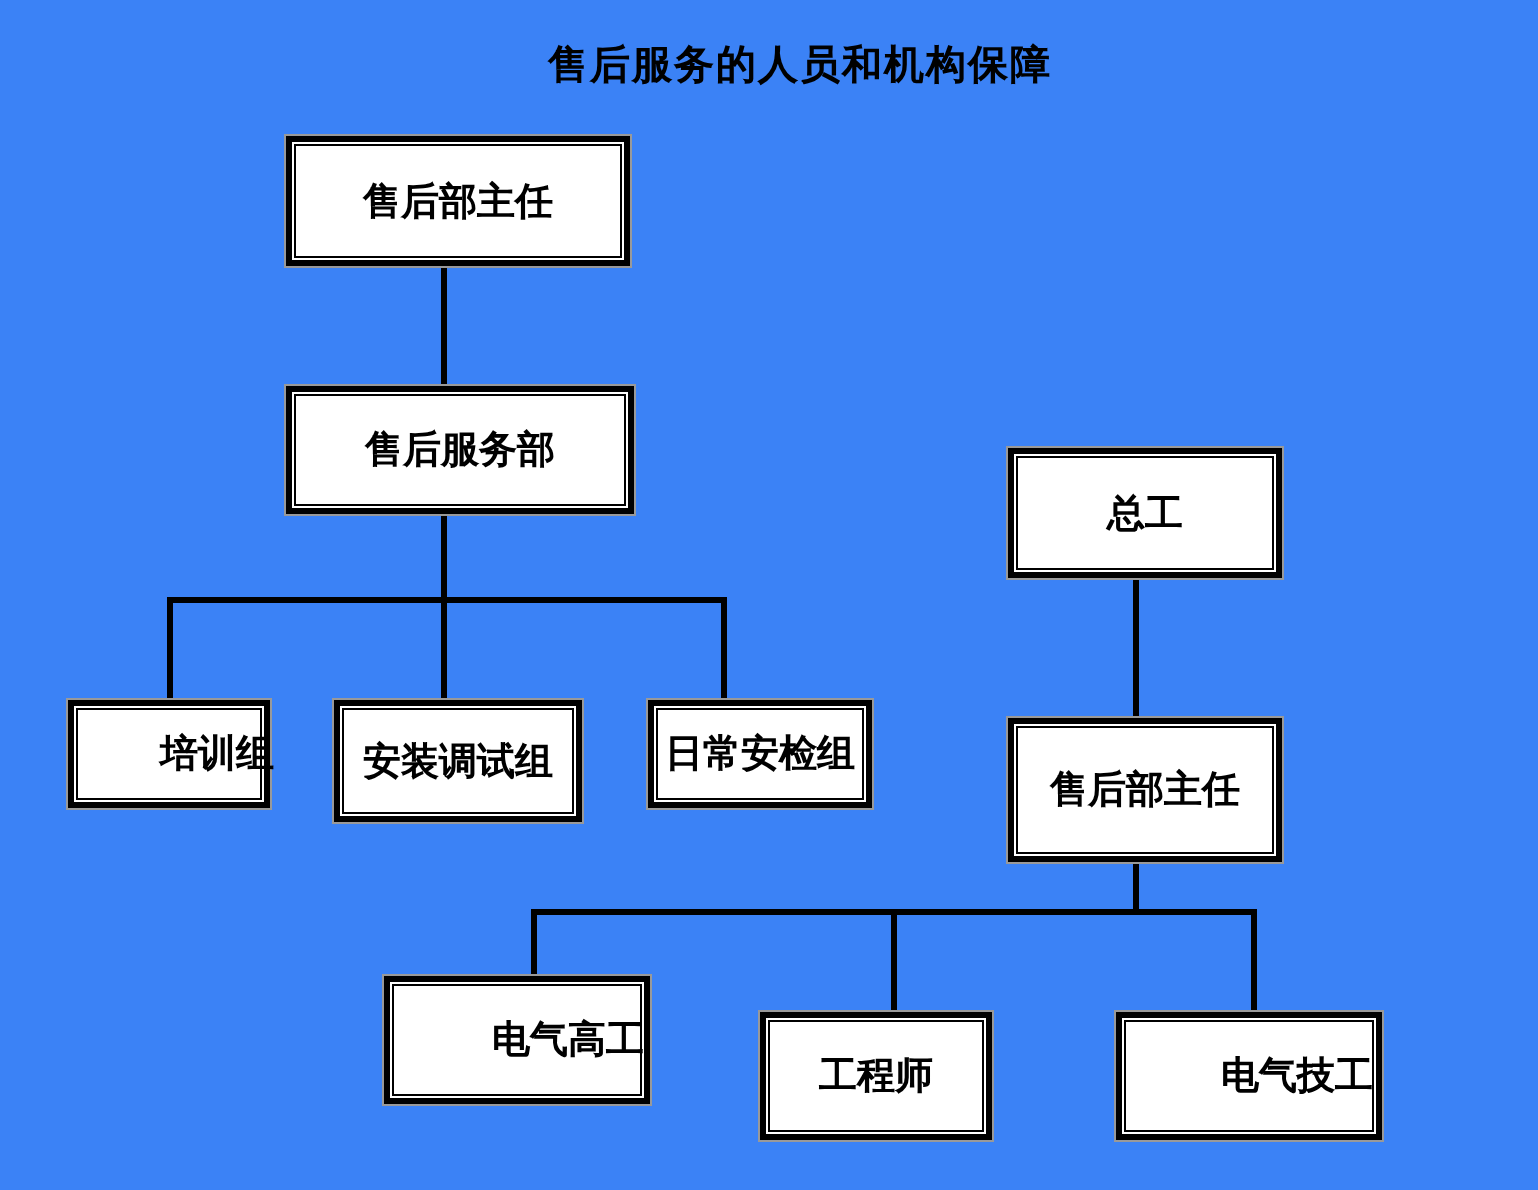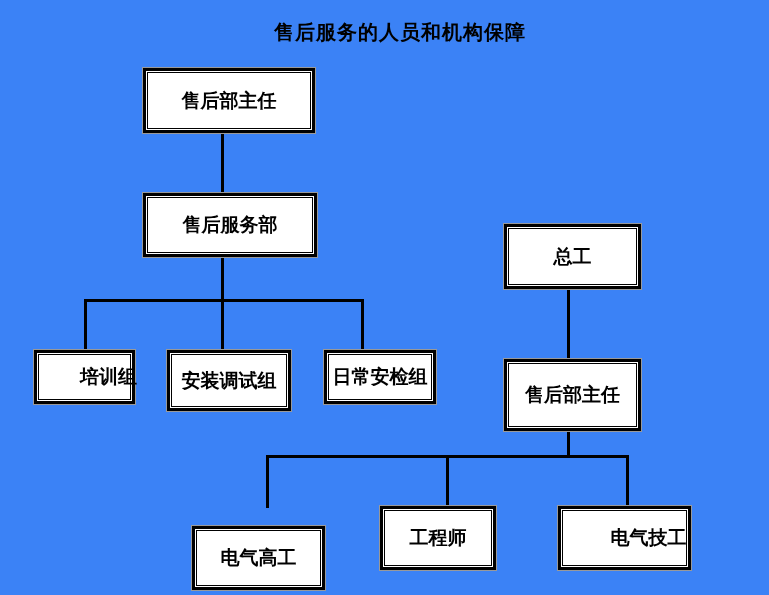--- a/index.html
+++ b/index.html
@@ -105,21 +105,21 @@
   </div>
 
   <div class="node" style="left:504px; top:224px; width:137px; height:65px;">
     <span class="label">总工</span>
   </div>
 
   <div class="node" style="left:504px; top:359px; width:137px; height:72px;">
     <span class="label">售后部主任</span>
   </div>
 
-  <div class="node" style="left:192px; top:526px; width:133px; height:64px;">
+  <div class="node" style="left:192px; top:488px; width:133px; height:64px;justify-content:flex-end;">
     <span class="label">电气高工</span>
   </div>
 
   <div class="node" style="left:380px; top:506px; width:116px; height:64px;">
     <span class="label">工程师</span>
   </div>
 
   <div class="node" style="left:558px; top:506px; width:133px; height:64px;padding-left:48px;">
     <span class="label">电气技工</span>
   </div>

